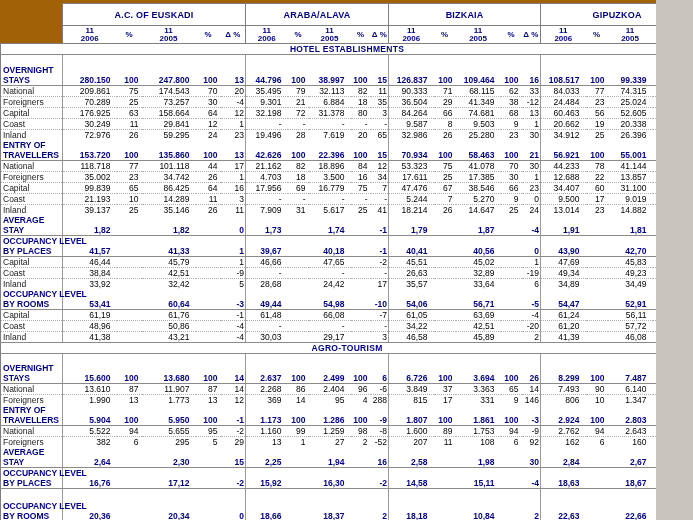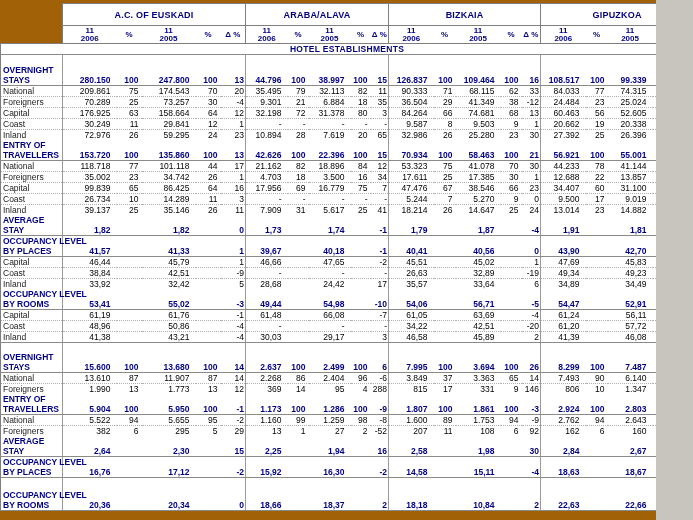--- a/index.html
+++ b/index.html
@@ -289,31 +289,31 @@
           <td class="num s3">20</td>
           <td class="num s4">2</td>
         </tr>
         <tr class="sep-none">
           <td class="lbl">Inland</td>
           <td class="num s0 gl">72.976</td>
           <td class="num s1">26</td>
           <td class="num s2">59.295</td>
           <td class="num s3">24</td>
           <td class="num s4">23</td>
-          <td class="num s0 gl">10.894</td>
+          <td class="num s0 gl">19.496</td>
           <td class="num s1">28</td>
           <td class="num s2">7.619</td>
           <td class="num s3">20</td>
           <td class="num s4">65</td>
           <td class="num s0 gl">32.986</td>
           <td class="num s1">26</td>
           <td class="num s2">25.280</td>
           <td class="num s3">23</td>
           <td class="num s4">30</td>
-          <td class="num s0 gl">27.392</td>
+          <td class="num s0 gl">34.912</td>
           <td class="num s1">25</td>
           <td class="num s2">26.396</td>
           <td class="num s3">27</td>
           <td class="num s4">4</td>
         </tr>
         <tr class="sep-none">
           <td class="lbl head">ENTRY OF</td>
           <td class="num s0 gl head"></td>
           <td class="num s1 head"></td>
           <td class="num s2 head"></td>
@@ -422,21 +422,21 @@
           <td class="num s3">66</td>
           <td class="num s4">23</td>
           <td class="num s0 gl">34.407</td>
           <td class="num s1">60</td>
           <td class="num s2">31.100</td>
           <td class="num s3">57</td>
           <td class="num s4">11</td>
         </tr>
         <tr class="sep-dotted">
           <td class="lbl">Coast</td>
-          <td class="num s0 gl">26.734</td>
+          <td class="num s0 gl">21.193</td>
           <td class="num s1">10</td>
           <td class="num s2">14.289</td>
           <td class="num s3">11</td>
           <td class="num s4">3</td>
           <td class="num s0 gl">-</td>
           <td class="num s1">-</td>
           <td class="num s2">-</td>
           <td class="num s3">-</td>
           <td class="num s4">-</td>
           <td class="num s0 gl">5.244</td>
@@ -654,21 +654,21 @@
           <td class="num s0 gl head"></td>
           <td class="num s1 head"></td>
           <td class="num s2 head"></td>
           <td class="num s3 head"></td>
           <td class="num s4 head"></td>
         </tr>
         <tr class="sep-solid">
           <td class="lbl head">BY ROOMS</td>
           <td class="num s0 gl head">53,41</td>
           <td class="num s1 head"></td>
-          <td class="num s2 head">55,02</td>
+          <td class="num s2 head">60,64</td>
           <td class="num s3 head"></td>
           <td class="num s4 head">-3</td>
           <td class="num s0 gl head">49,44</td>
           <td class="num s1 head"></td>
           <td class="num s2 head">54,98</td>
           <td class="num s3 head"></td>
           <td class="num s4 head">-10</td>
           <td class="num s0 gl head">54,06</td>
           <td class="num s1 head"></td>
           <td class="num s2 head">56,71</td>
@@ -742,20 +742,23 @@
           <td class="num s1"></td>
           <td class="num s2">45,89</td>
           <td class="num s3"></td>
           <td class="num s4">2</td>
           <td class="num s0 gl">41,39</td>
           <td class="num s1"></td>
           <td class="num s2">46,08</td>
           <td class="num s3"></td>
           <td class="num s4">-10</td>
         </tr>
+        <tr class="titlerow">
+          <td class="section-title" colspan="21">AGRO-TOURISM</td>
+        </tr>
         <tr class="sep-none" style="height: 7px;">
           <td class="lbl"></td>
           <td class="gl" colspan="5"></td>
           <td class="gl" colspan="5"></td>
           <td class="gl" colspan="5"></td>
           <td class="gl" colspan="5"></td>
         </tr>
         <tr class="sep-none">
           <td class="lbl head">OVERNIGHT</td>
           <td class="num s0 gl head"></td>
@@ -784,21 +787,21 @@
           <td class="num s0 gl head">15.600</td>
           <td class="num s1 head">100</td>
           <td class="num s2 head">13.680</td>
           <td class="num s3 head">100</td>
           <td class="num s4 head">14</td>
           <td class="num s0 gl head">2.637</td>
           <td class="num s1 head">100</td>
           <td class="num s2 head">2.499</td>
           <td class="num s3 head">100</td>
           <td class="num s4 head">6</td>
-          <td class="num s0 gl head">7.995</td>
+          <td class="num s0 gl head">6.726</td>
           <td class="num s1 head">100</td>
           <td class="num s2 head">3.694</td>
           <td class="num s3 head">100</td>
           <td class="num s4 head">26</td>
           <td class="num s0 gl head">8.299</td>
           <td class="num s1 head">100</td>
           <td class="num s2 head">7.487</td>
           <td class="num s3 head">100</td>
           <td class="num s4 head">11</td>
         </tr>

